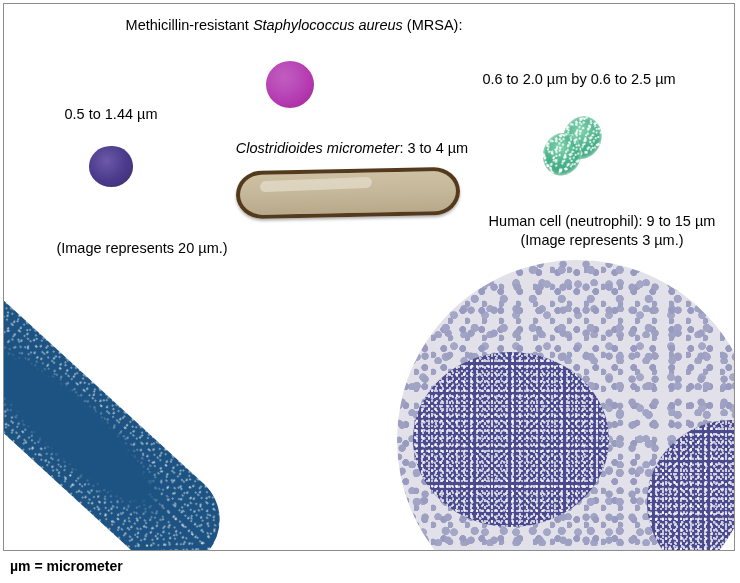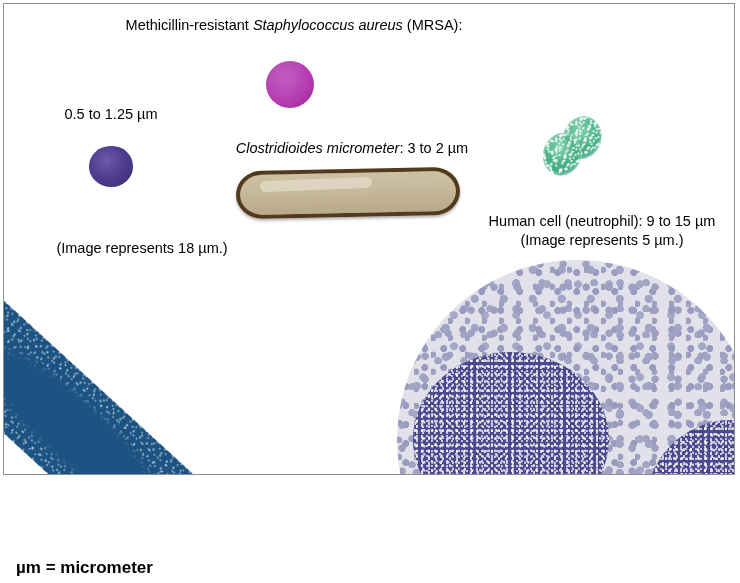--- a/index.html
+++ b/index.html
@@ -19,44 +19,44 @@
     overflow: hidden;
     background: #ffffff;
   }
 
   
   #canvas {
     position: absolute;
     left: 3px;
     top: 3px;
     width: 732px;
-    height: 472px;
+    height: 548px;
     box-sizing: border-box;
     border: 1px solid #8d8d8d;
     background: #ffffff;
     overflow: hidden;
   }
 
   
   .label {
     position: absolute;
     color: #000000;
     font-size: 14.5px;
     line-height: 19px;
     text-align: center;
     white-space: nowrap;
   }
   .label .sp { font-style: italic; }
 
   
   #footnote {
     position: absolute;
-    left: 16px;
+    left: 10px;
     top: 558px;
-    font-size: 17px;
+    font-size: 14px;
     font-weight: bold;
     color: #000000;
   }
 
   
   #mrsa-cell {
     position: absolute;
     left: 262px;
     top: 57px;
     width: 48px;
@@ -248,49 +248,50 @@
 
   <div id="canvas">
 
     <div class="label" style="left:80px; top:12px; width:420px;">
       <div><span>Methicillin-resistant </span><span class="sp">Staphylococcus aureus</span><span> (MRSA):</span></div>
     </div>
 
     <div id="mrsa-cell"></div>
 
     <div class="label" style="left:420px; top:66px; width:310px;">
+      <div>0.6 to 2.0 µm by 0.6 to 2.5 µm</div>
     </div>
 
     <div id="vre-cell">
       <div class="vre-lobe" id="vre-lobe-a"></div>
       <div class="vre-lobe" id="vre-lobe-b"></div>
     </div>
 
     <div class="label" style="left:7px; top:101px; width:200px;">
-      <div>0.5 to 1.25 µm</div>
+      <div>0.5 to 1.44 µm</div>
     </div>
 
     <div id="strep-cell"></div>
 
     <div class="label" style="left:228px; top:135px; width:240px;">
-      <div><span class="sp">Clostridioides micrometer</span><span>: 3 to 2 µm</span></div>
+      <div><span class="sp">Clostridioides micrometer</span><span>: 3 to 4 µm</span></div>
     </div>
 
     <div id="cdiff-cell">
       <div id="cdiff-body"></div>
       <div id="cdiff-highlight"></div>
     </div>
 
     <div class="label" style="left:462px; top:208px; width:272px;">
       <div>Human cell (neutrophil): 9 to 15 µm</div>
-      <div>(Image represents 5 µm.)</div>
+      <div>(Image represents 3 µm.)</div>
     </div>
 
     <div class="label" style="left:7px; top:235px; width:262px;">
-      <div>(Image represents 18 µm.)</div>
+      <div>(Image represents 20 µm.)</div>
     </div>
 
     <div id="legionella-cell">
       <div id="legionella-body"></div>
     </div>
 
     <div id="neutrophil-cell">
       <div id="neutrophil-cytoplasm">
         <div id="neutrophil-granules"></div>
         <div class="nucleus-lobe" id="nucleus-lobe-main"></div>

